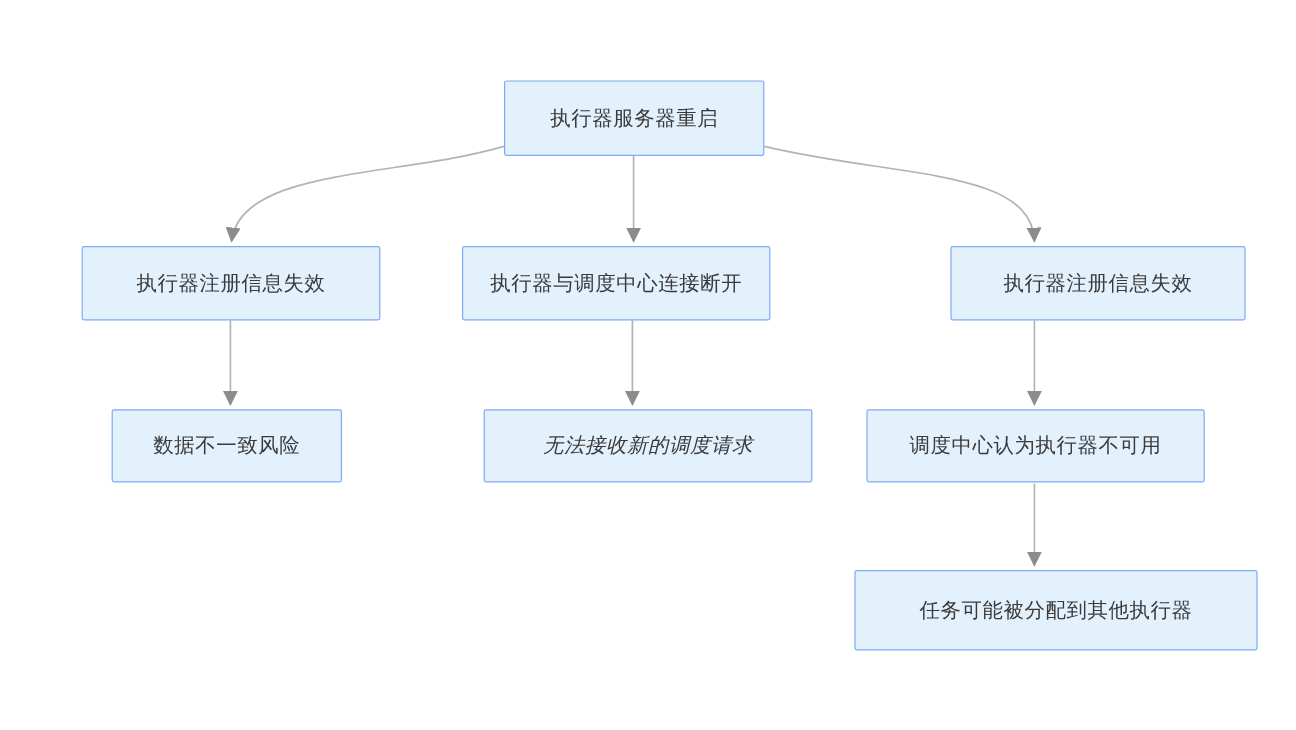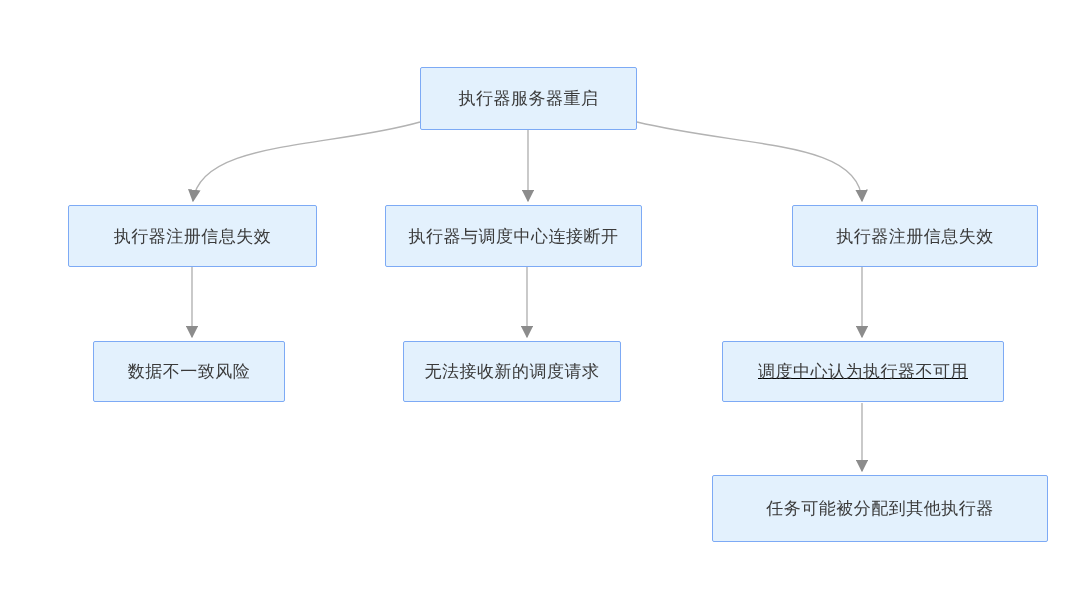--- a/index.html
+++ b/index.html
@@ -83,25 +83,25 @@
   </div>
 
   <div class="node" style="left:792px; top:205px; width:246px; height:62px;">
     <span class="node-label">执行器注册信息失效</span>
   </div>
 
   <div class="node" style="left:93px; top:341px; width:192px; height:61px;">
     <span class="node-label">数据不一致风险</span>
   </div>
 
-  <div class="node" style="left:403px; top:341px; width:218px; height:61px;">
+  <div class="node" style="left:403px; top:341px; width:274px; height:61px;font-style:italic;">
     <span class="node-label">无法接收新的调度请求</span>
   </div>
 
-  <div class="node" style="left:722px; top:341px; width:282px; height:61px;text-decoration:underline;">
+  <div class="node" style="left:722px; top:341px; width:282px; height:61px;">
     <span class="node-label">调度中心认为执行器不可用</span>
   </div>
 
   <div class="node" style="left:712px; top:475px; width:336px; height:67px;">
     <span class="node-label">任务可能被分配到其他执行器</span>
   </div>
 
 </div>
 
 </body></html>

